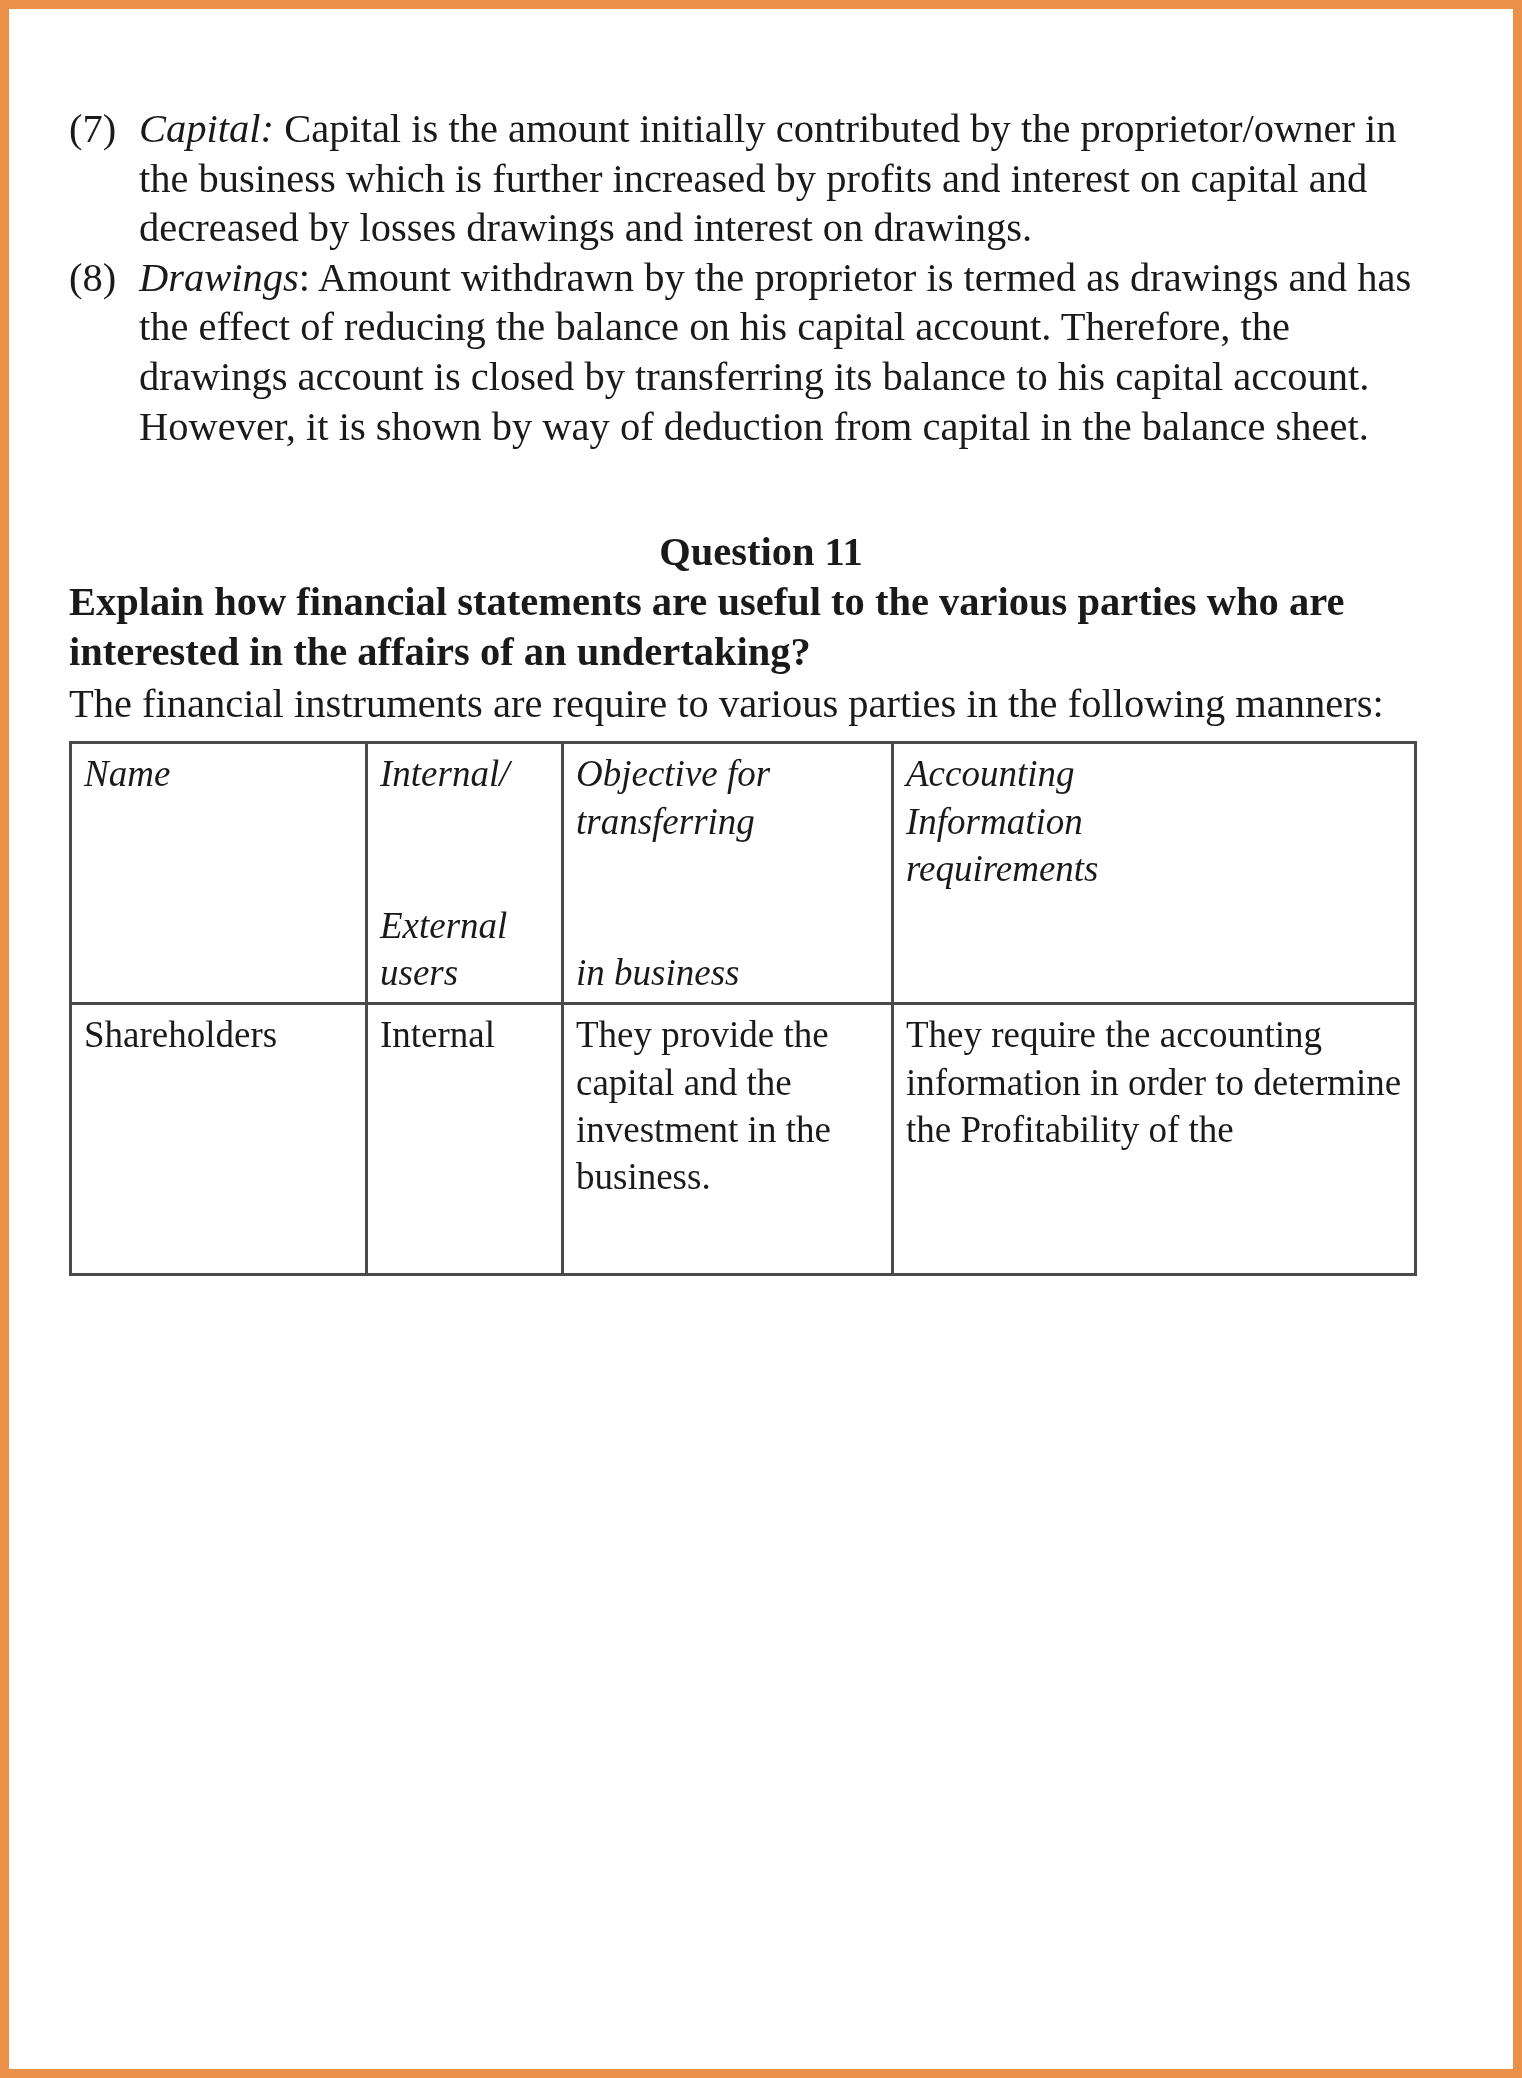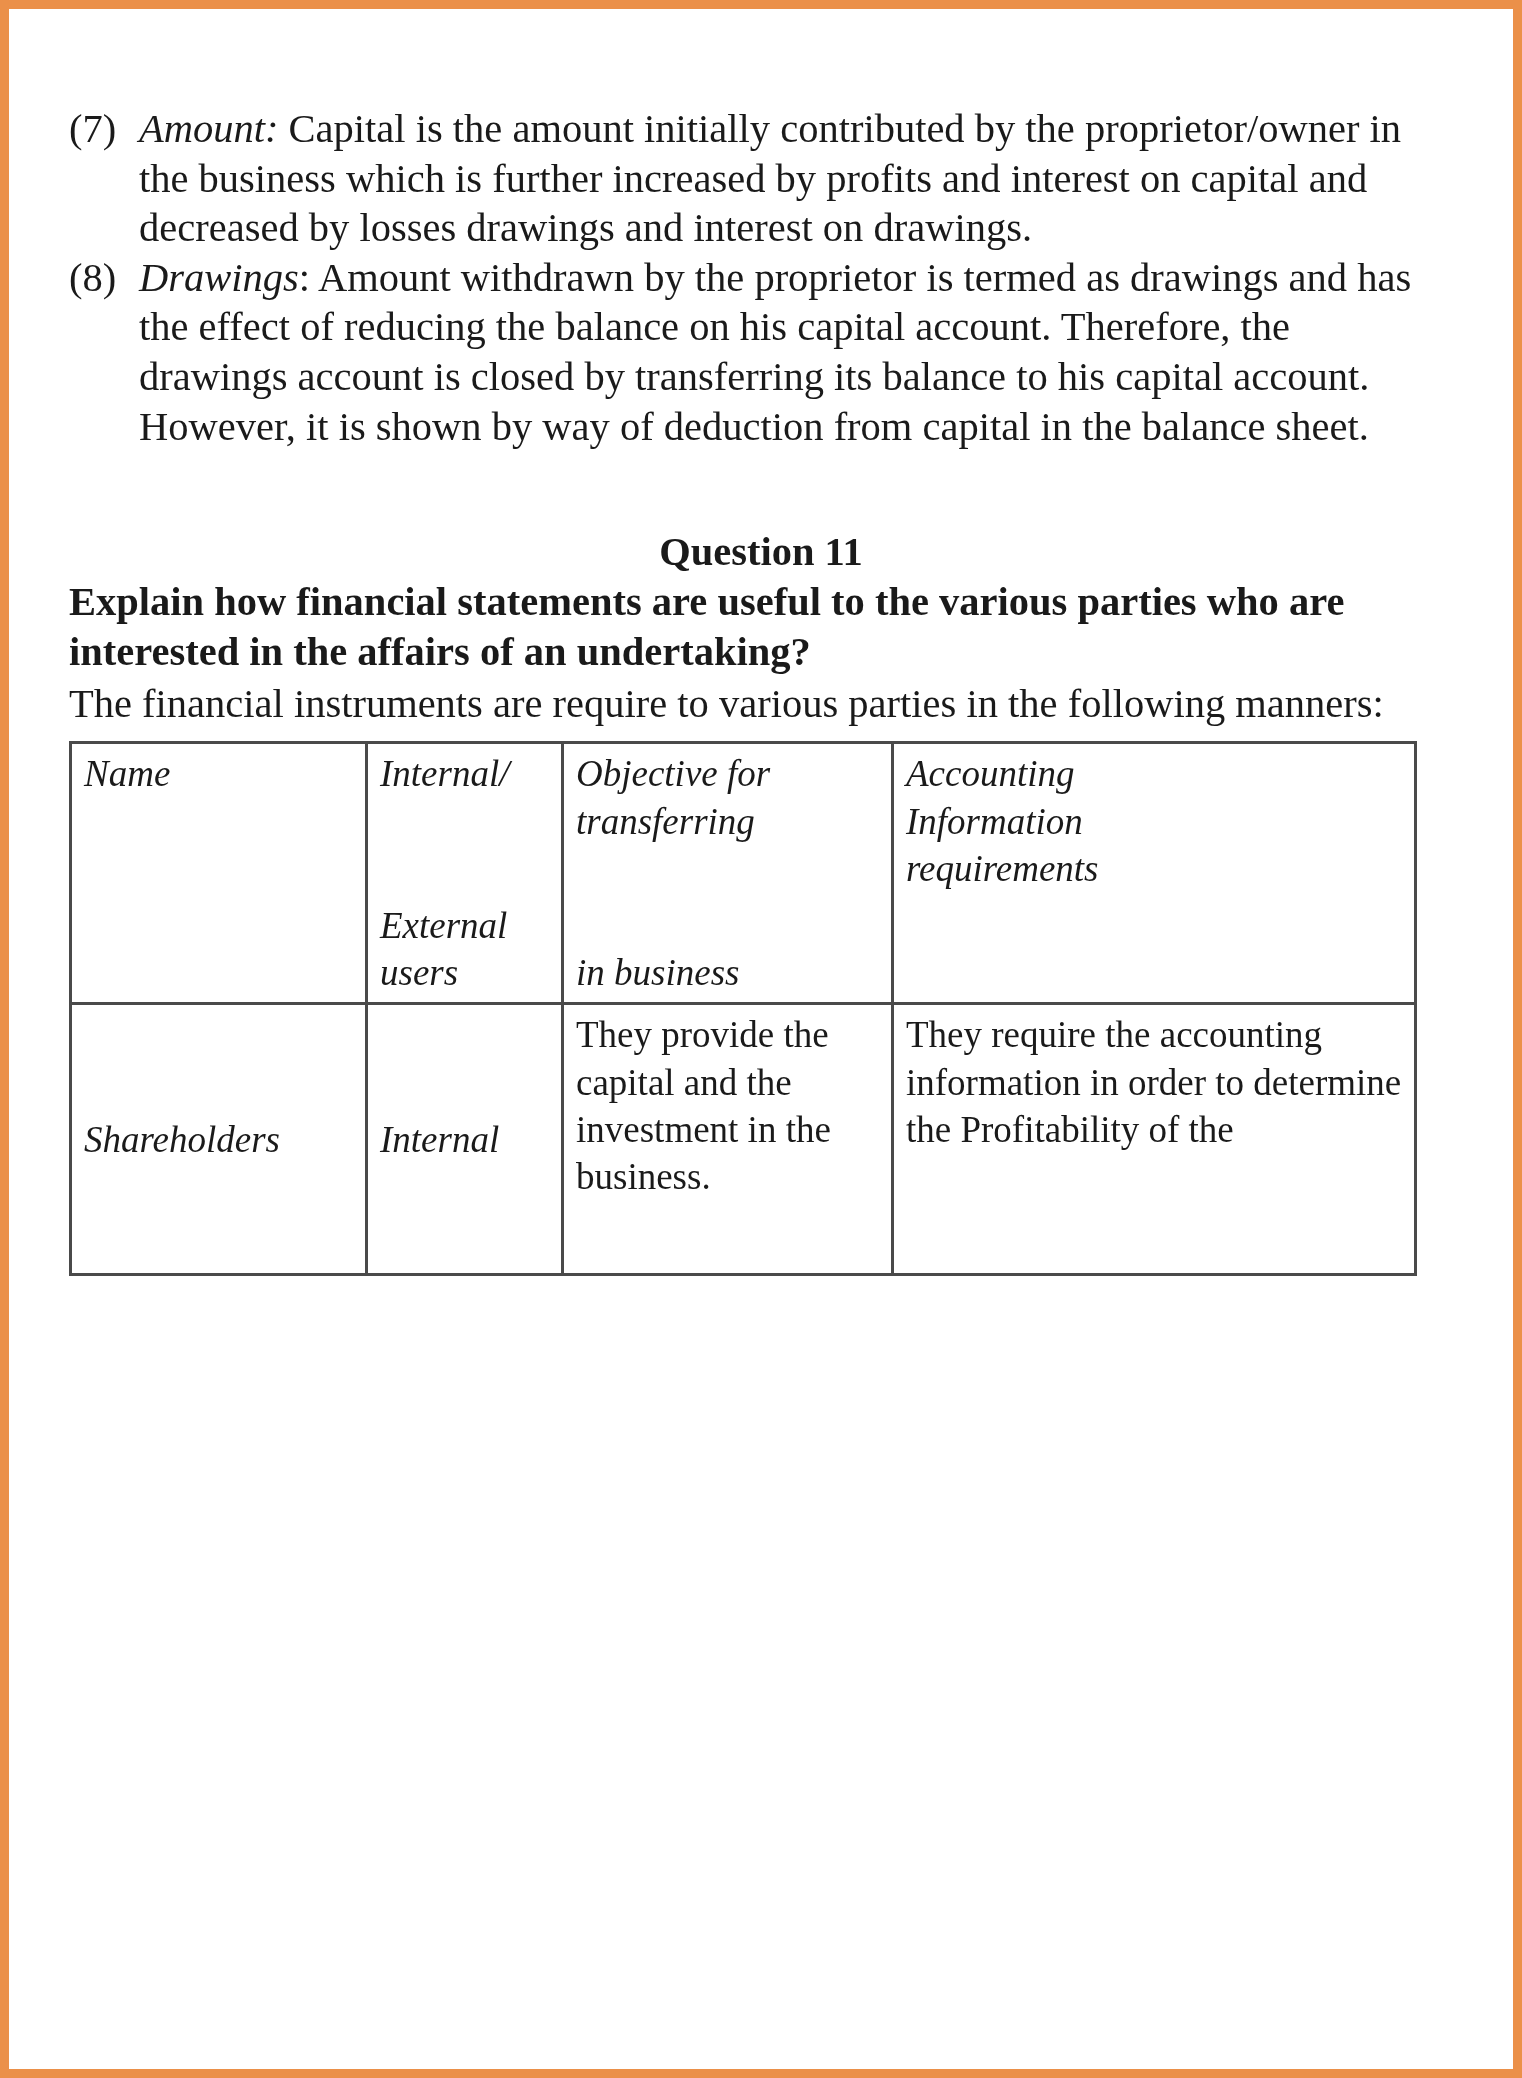--- a/index.html
+++ b/index.html
@@ -117,36 +117,35 @@
 
   .body-cell-stack {
     display: flex;
     flex-direction: column;
     justify-content: flex-start;
     min-height: 256px;
   }
   .cell-bottom-align {
     display: flex;
     flex-direction: column;
-    justify-content: center;
+    justify-content: flex-start;
     min-height: 256px;
-    font-style: italic;
   }
 </style>
 </head>
 <body>
 
 <div class="page-frame">
   <div class="page-inner">
 
     <ul class="numbered-list">
 
       <li class="numbered-item">
         <span class="item-marker">(7)</span>
-        <span class="item-body"><em class="item-term">Amount:</em><span> Capital is the amount initially contributed by the proprietor/owner in the business which is further increased by profits and interest on capital and decreased by losses drawings and interest on drawings.</span></span>
+        <span class="item-body"><em class="item-term">Capital:</em><span> Capital is the amount initially contributed by the proprietor/owner in the business which is further increased by profits and interest on capital and decreased by losses drawings and interest on drawings.</span></span>
       </li>
 
       <li class="numbered-item">
         <span class="item-marker">(8)</span>
         <span class="item-body"><em class="item-term">Drawings</em><span>: Amount withdrawn by the proprietor is termed as drawings and has the effect of reducing the balance on his capital account. Therefore, the drawings account is closed by transferring its balance to his capital account. However, it is shown by way of deduction from capital in the balance sheet.</span></span>
       </li>
 
     </ul>
 
     <div class="q-block">

